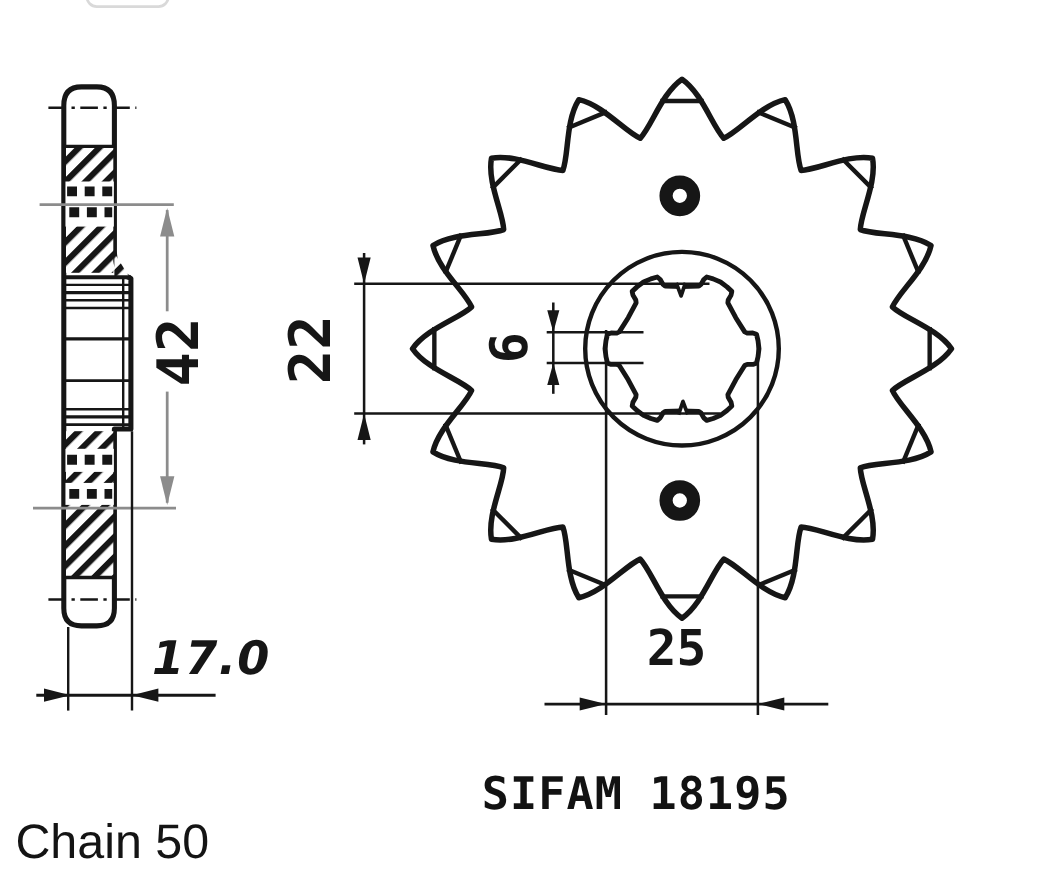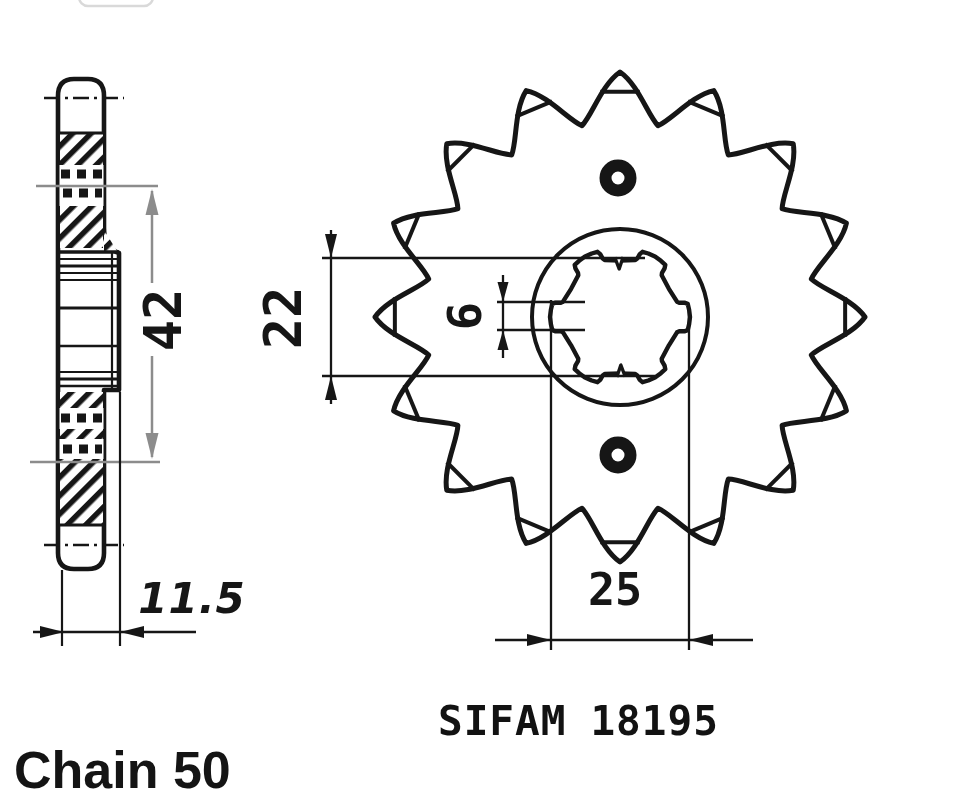--- a/index.html
+++ b/index.html
@@ -40,22 +40,22 @@
     font-weight:bold;
     font-size:41px;
     letter-spacing:1px;
     color:#121212;
     line-height:1;
   }
   .chain{
     position:absolute;
     left:14px;top:744px;
     font-family:"Liberation Sans", sans-serif;
-    font-weight:bold;
-    font-size:52px;
+    font-weight:normal;
+    font-size:44px;
     color:#141414;
     line-height:1;
     text-align:center;
   }
 </style>
 </head>
 <body>
 
 <div class="canvas">
 
@@ -159,21 +159,21 @@
     </svg>
 
   <div class="lbl rot dim-lg" style="left:163px;top:320px;">42</div>
 
   <div class="lbl rot dim-lg" style="left:283px;top:318px;">22</div>
 
   <div class="lbl rot dim-md" style="left:464px;top:316px;">6</div>
 
   <div class="lbl dim-sm" style="left:615px;top:589px;">25</div>
 
-  <div class="lbl dim-italic" style="left:192px;top:599px;">11.5</div>
+  <div class="lbl dim-italic" style="left:192px;top:599px;">17.0</div>
 
   <div class="caption">
     <span>SIFAM</span>
     <span>18195</span>
   </div>
 
   <div class="chain">Chain 50</div>
 </div>
 
 </body></html>

